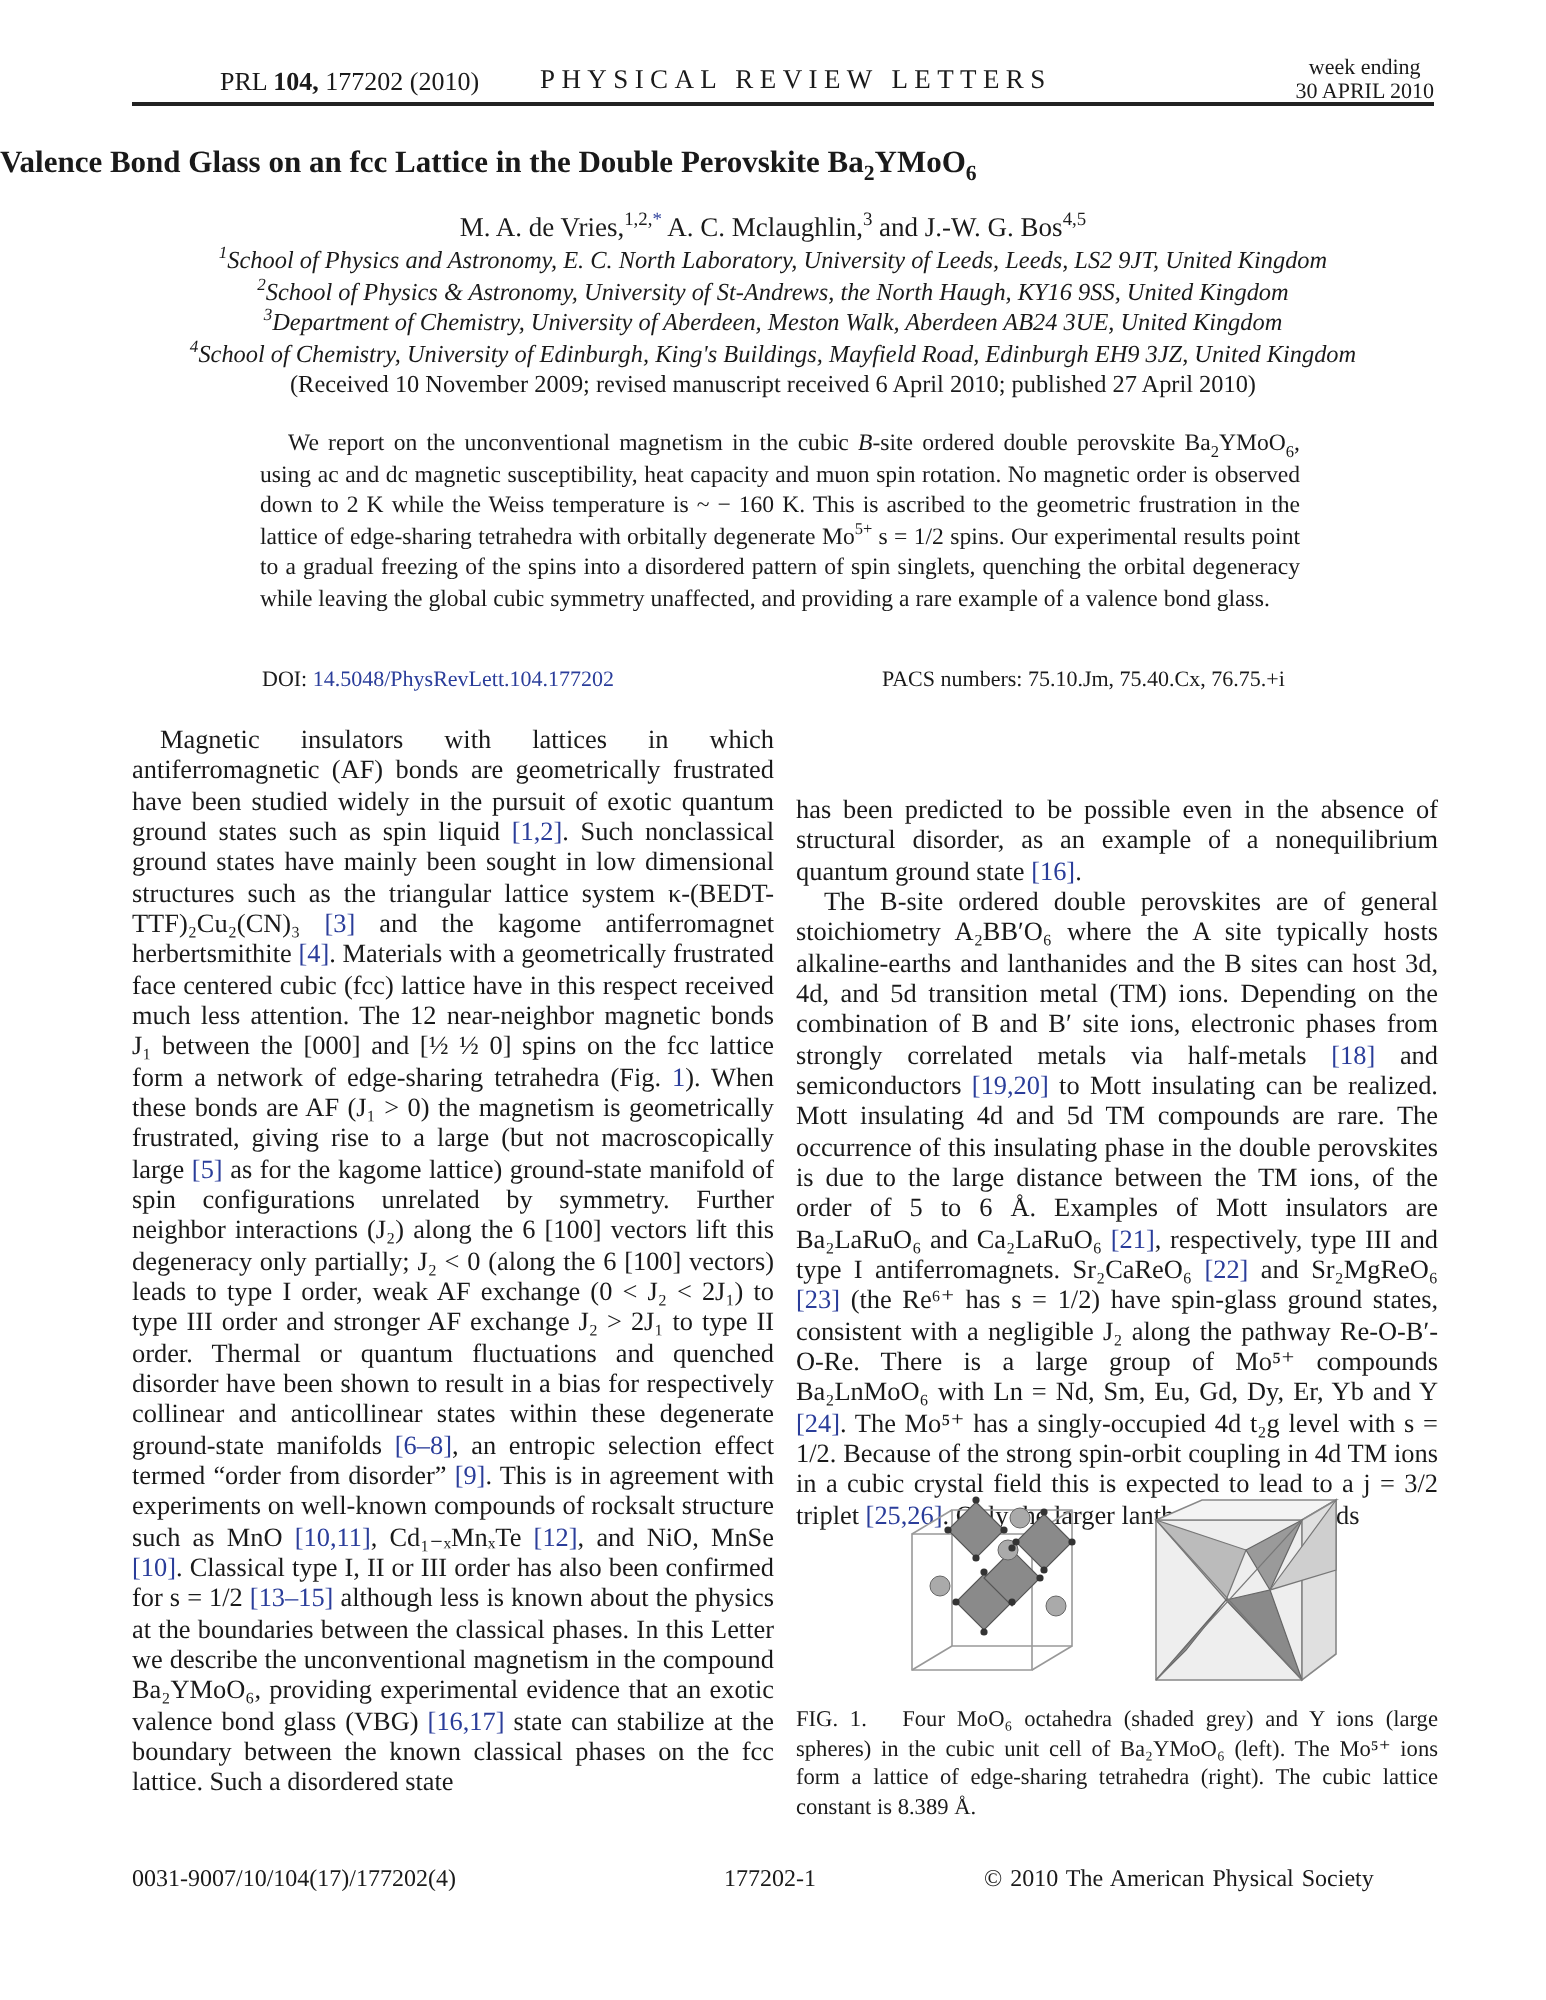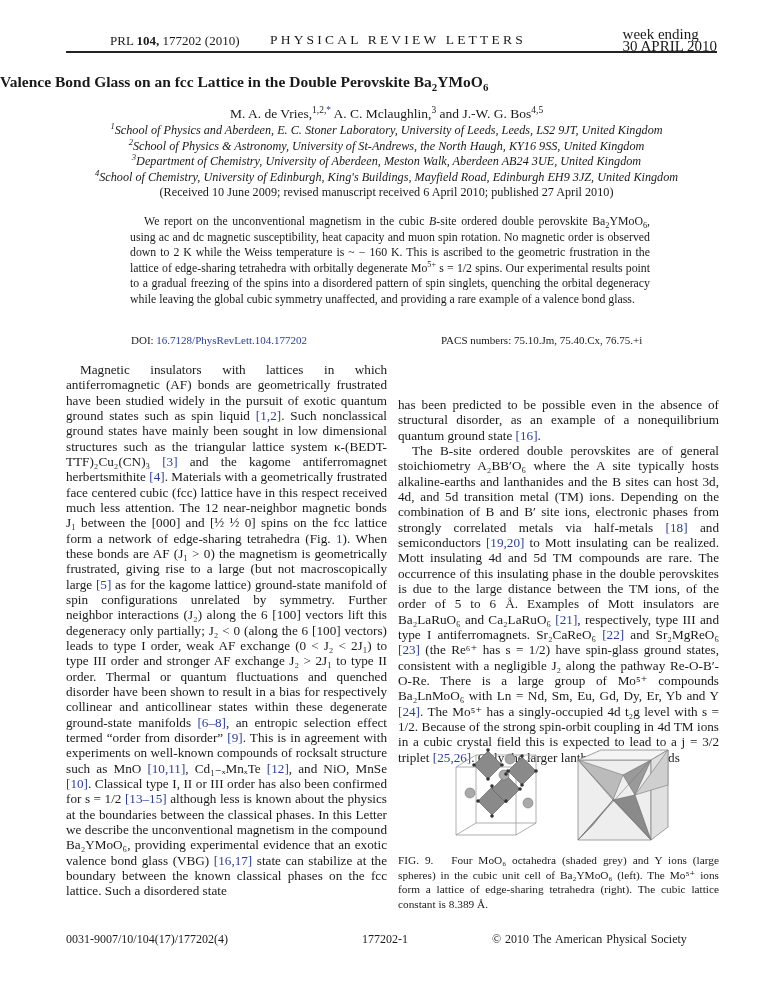--- a/index.html
+++ b/index.html
@@ -5,21 +5,21 @@
   html, body { margin: 0; padding: 0; background: #ffffff; }
   body {
     width: 773px; height: 1000px; position: relative; overflow: hidden;
     font-family: "Liberation Serif", "DejaVu Serif", serif; color: #1a1a1a;
   }
   .abs { position: absolute; }
   .link { color: #2a3d9a; }
   .header-left { left: 66px; top: 33px; font-size: 13px; margin-left: 44px; }
   .header-left b { font-weight: bold; }
   .header-center { left: 270px; top: 32px; font-size: 13.5px; letter-spacing: 3.2px; }
-  .header-right { right: 56px; top: 28px; font-size: 15px; text-align: left; line-height: 12px; }
+  .header-right { right: 56px; top: 28px; font-size: 11px; text-align: center; line-height: 12px; }
   .header-rule { left: 66px; top: 51px; width: 651px; height: 1.6px; background: #222; }
   .title { left: 0; width: 773px; top: 73px; text-align: left; font-weight: bold; font-size: 15.5px; }
   .authors { left: 0; width: 773px; top: 106px; text-align: center; font-size: 13.5px; }
   .affils { left: 0; width: 773px; top: 123px; text-align: center; font-size: 12.2px; font-style: italic; line-height: 15.5px; }
   .received { left: 0; width: 773px; top: 185px; text-align: center; font-size: 12.2px; line-height: 15.5px; }
   .abstract { left: 130px; width: 520px; top: 214px; font-size: 11.8px; line-height: 15.6px; text-align: justify; text-indent: 14px; }
   .doi { left: 131px; top: 334px; font-size: 11px; }
   .pacs { left: 441px; top: 334px; font-size: 11px; }
   .col { top: 362px; width: 321px; font-size: 13.2px; line-height: 15.33px; text-align: justify; hyphens: manual; }
   .col-left { left: 66px; }
@@ -51,32 +51,32 @@
 
 <div class="abs title">
   <span>Valence Bond Glass on an fcc Lattice in the Double Perovskite Ba</span><sub>2</sub><span>YMoO</span><sub>6</sub>
 </div>
 
 <div class="abs authors">
   <span>M. A. de Vries,</span><sup>1,2,</sup><sup class="link">*</sup><span> A. C. Mclaughlin,</span><sup>3</sup><span> and J.-W. G. Bos</span><sup>4,5</sup>
 </div>
 
 <div class="abs affils">
-  <div><sup>1</sup><span>School of Physics and Aberdeen, E. C. Stoner Laboratory, University of Leeds, Leeds, LS2 9JT, United Kingdom</span></div>
+  <div><sup>1</sup><span>School of Physics and Astronomy, E. C. North Laboratory, University of Leeds, Leeds, LS2 9JT, United Kingdom</span></div>
   <div><sup>2</sup><span>School of Physics &amp; Astronomy, University of St-Andrews, the North Haugh, KY16 9SS, United Kingdom</span></div>
   <div><sup>3</sup><span>Department of Chemistry, University of Aberdeen, Meston Walk, Aberdeen AB24 3UE, United Kingdom</span></div>
   <div><sup>4</sup><span>School of Chemistry, University of Edinburgh, King's Buildings, Mayfield Road, Edinburgh EH9 3JZ, United Kingdom</span></div>
 </div>
-<div class="abs received">(Received 10 June 2009; revised manuscript received 6 April 2010; published 27 April 2010)</div>
+<div class="abs received">(Received 10 November 2009; revised manuscript received 6 April 2010; published 27 April 2010)</div>
 
 <div class="abs abstract">
   <span>We report on the unconventional magnetism in the cubic </span><i>B</i><span>-site ordered double perovskite Ba</span><sub>2</sub><span>YMoO</span><sub>6</sub><span>, using ac and dc magnetic susceptibility, heat capacity and muon spin rotation. No magnetic order is observed down to 2 K while the Weiss temperature is ~ − 160 K. This is ascribed to the geometric frustration in the lattice of edge-sharing tetrahedra with orbitally degenerate Mo</span><sup>5+</sup><span> s = 1/2 spins. Our experimental results point to a gradual freezing of the spins into a disordered pattern of spin singlets, quenching the orbital degeneracy while leaving the global cubic symmetry unaffected, and providing a rare example of a valence bond glass.</span>
 </div>
 <div class="abs doi">
-  <span>DOI: </span><span class="link">16.7128/PhysRevLett.104.177202</span>
+  <span>DOI: </span><span class="link">14.5048/PhysRevLett.104.177202</span>
 </div>
 <div class="abs pacs">PACS numbers: 75.10.Jm, 75.40.Cx, 76.75.+i</div>
 
 <div class="abs col col-left">
   <p>
     <span>Magnetic insulators with lattices in which antiferromagnetic (AF) bonds are geometrically frustrated have been studied widely in the pursuit of exotic quantum ground states such as spin liquid </span><span class="link">[1,2]</span><span>. Such nonclassical ground states have mainly been sought in low dimensional structures such as the triangular lattice system κ-(BEDT-TTF)₂Cu₂(CN)₃ </span><span class="link">[3]</span><span> and the kagome antiferromagnet herbertsmithite </span><span class="link">[4]</span><span>. Materials with a geometrically frustrated face centered cubic (fcc) lattice have in this respect received much less attention. The 12 near-neighbor magnetic bonds J₁ between the [000] and [½ ½ 0] spins on the fcc lattice form a network of edge-sharing tetrahedra (Fig. </span><span class="link">1</span><span>). When these bonds are AF (J₁ &gt; 0) the magnetism is geometrically frustrated, giving rise to a large (but not macroscopically large </span><span class="link">[5]</span><span> as for the kagome lattice) ground-state manifold of spin configurations unrelated by symmetry. Further neighbor interactions (J₂) along the 6 [100] vectors lift this degeneracy only partially; J₂ &lt; 0 (along the 6 [100] vectors) leads to type I order, weak AF exchange (0 &lt; J₂ &lt; 2J₁) to type III order and stronger AF exchange J₂ &gt; 2J₁ to type II order. Thermal or quantum fluctuations and quenched disorder have been shown to result in a bias for respectively collinear and anticollinear states within these degenerate ground-state manifolds </span><span class="link">[6–8]</span><span>, an entropic selection effect termed “order from disorder” </span><span class="link">[9]</span><span>. This is in agreement with experiments on well-known compounds of rocksalt structure such as MnO </span><span class="link">[10,11]</span><span>, Cd₁₋ₓMnₓTe </span><span class="link">[12]</span><span>, and NiO, MnSe </span><span class="link">[10]</span><span>. Classical type I, II or III order has also been confirmed for s = 1/2 </span><span class="link">[13–15]</span><span> although less is known about the physics at the boundaries between the classical phases. In this Letter we describe the unconventional magnetism in the compound Ba₂YMoO₆, providing experimental evidence that an exotic valence bond glass (VBG) </span><span class="link">[16,17]</span><span> state can stabilize at the boundary between the known classical phases on the fcc lattice. Such a disordered state</span>
   </p>
 </div>
 
 <div class="abs col col-right">
@@ -136,18 +136,18 @@
       <polygon points="50,30 78,15 62,50" fill="#9a9a9a" stroke="#666" stroke-width="0.6"></polygon>
       <polygon points="40,55 62,50 78,95" fill="#8a8a8a" stroke="#666" stroke-width="0.6"></polygon>
       <polygon points="5,95 40,55 20,80" fill="#a5a5a5" stroke="#666" stroke-width="0.6"></polygon>
       <polygon points="62,50 95,5 95,40" fill="#cfcfcf" stroke="#777" stroke-width="0.6"></polygon>
       <line x1="5" y1="15" x2="78" y2="95" stroke="#777" stroke-width="0.6"></line>
       <line x1="78" y1="15" x2="5" y2="95" stroke="#777" stroke-width="0.6"></line>
     </g>
   </svg>
 </div>
 <div class="abs caption">
-  <span>FIG. 9.</span>&nbsp;&nbsp;&nbsp;<span>Four MoO₆ octahedra (shaded grey) and Y ions (large spheres) in the cubic unit cell of Ba₂YMoO₆ (left). The Mo⁵⁺ ions form a lattice of edge-sharing tetrahedra (right). The cubic lattice constant is 8.389 Å.</span>
+  <span>FIG. 1.</span>&nbsp;&nbsp;&nbsp;<span>Four MoO₆ octahedra (shaded grey) and Y ions (large spheres) in the cubic unit cell of Ba₂YMoO₆ (left). The Mo⁵⁺ ions form a lattice of edge-sharing tetrahedra (right). The cubic lattice constant is 8.389 Å.</span>
 </div>
 
 <div class="abs footer-left">0031-9007/10/104(17)/177202(4)</div>
 <div class="abs footer-center">177202-1</div>
 <div class="abs footer-right">©  2010  The American Physical Society</div>
 
 </body></html>

